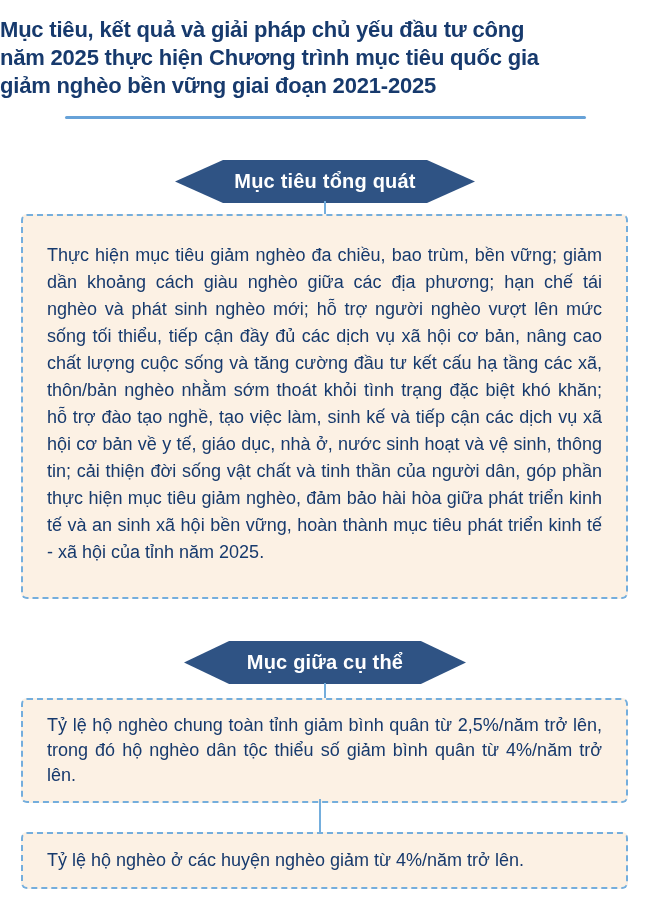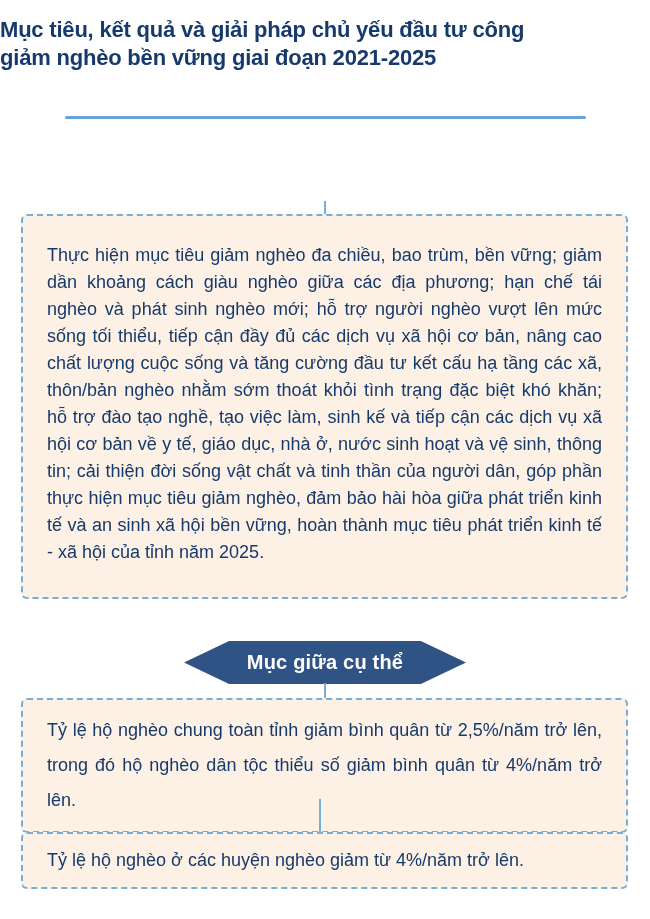--- a/index.html
+++ b/index.html
@@ -58,35 +58,39 @@
     position:absolute;left:21px;width:607px;
     box-sizing:border-box;
     background:var(--box-bg);
     border:2px dashed var(--border-blue);
     border-radius:6px;
     color:var(--text-navy);
     font-size:18px;
   }
   .box p{margin:0;text-align:justify;text-justify:inter-word;}
   .box-1{top:214px;height:385px;padding:26px 24px 0 24px;line-height:27px;}
-  .box-2{top:698px;min-height:103px;padding:13px 24px;line-height:35px;}
+  .box-2{top:698px;min-height:103px;padding:13px 24px;line-height:25px;}
   .box-3{top:832px;min-height:57px;padding:6px 24px;display:flex;align-items:center;line-height:25px;}
   .box-3 p{text-align:left;}
 </style>
 </head>
 <body>
 
 <div class="page">
 
   <div class="title">
     <div class="title-line">Mục tiêu, kết quả và giải pháp chủ yếu đầu tư công</div>
+    <div class="title-line">năm 2025 thực hiện Chương trình mục tiêu quốc gia</div>
     <div class="title-line">giảm nghèo bền vững giai đoạn 2021-2025</div>
   </div>
   <div class="title-underline"></div>
 
+  <div class="banner banner-1">
+    <span>Mục tiêu tổng quát</span>
+  </div>
   <div class="connector conn-1"></div>
 
   <div class="box box-1">
     <p>Thực hiện mục tiêu giảm nghèo đa chiều, bao trùm, bền vững; giảm dần khoảng cách giàu nghèo giữa các địa phương; hạn chế tái nghèo và phát sinh nghèo mới; hỗ trợ người nghèo vượt lên mức sống tối thiểu, tiếp cận đầy đủ các dịch vụ xã hội cơ bản, nâng cao chất lượng cuộc sống và tăng cường đầu tư kết cấu hạ tầng các xã, thôn/bản nghèo nhằm sớm thoát khỏi tình trạng đặc biệt khó khăn; hỗ trợ đào tạo nghề, tạo việc làm, sinh kế và tiếp cận các dịch vụ xã hội cơ bản về y tế, giáo dục, nhà ở, nước sinh hoạt và vệ sinh, thông tin; cải thiện đời sống vật chất và tinh thần của người dân, góp phần thực hiện mục tiêu giảm nghèo, đảm bảo hài hòa giữa phát triển kinh tế và an sinh xã hội bền vững, hoàn thành mục tiêu phát triển kinh tế - xã hội của tỉnh năm 2025.</p>
   </div>
 
   <div class="banner banner-2">
     <span>Mục giữa cụ thể</span>
   </div>
   <div class="connector conn-2"></div>

